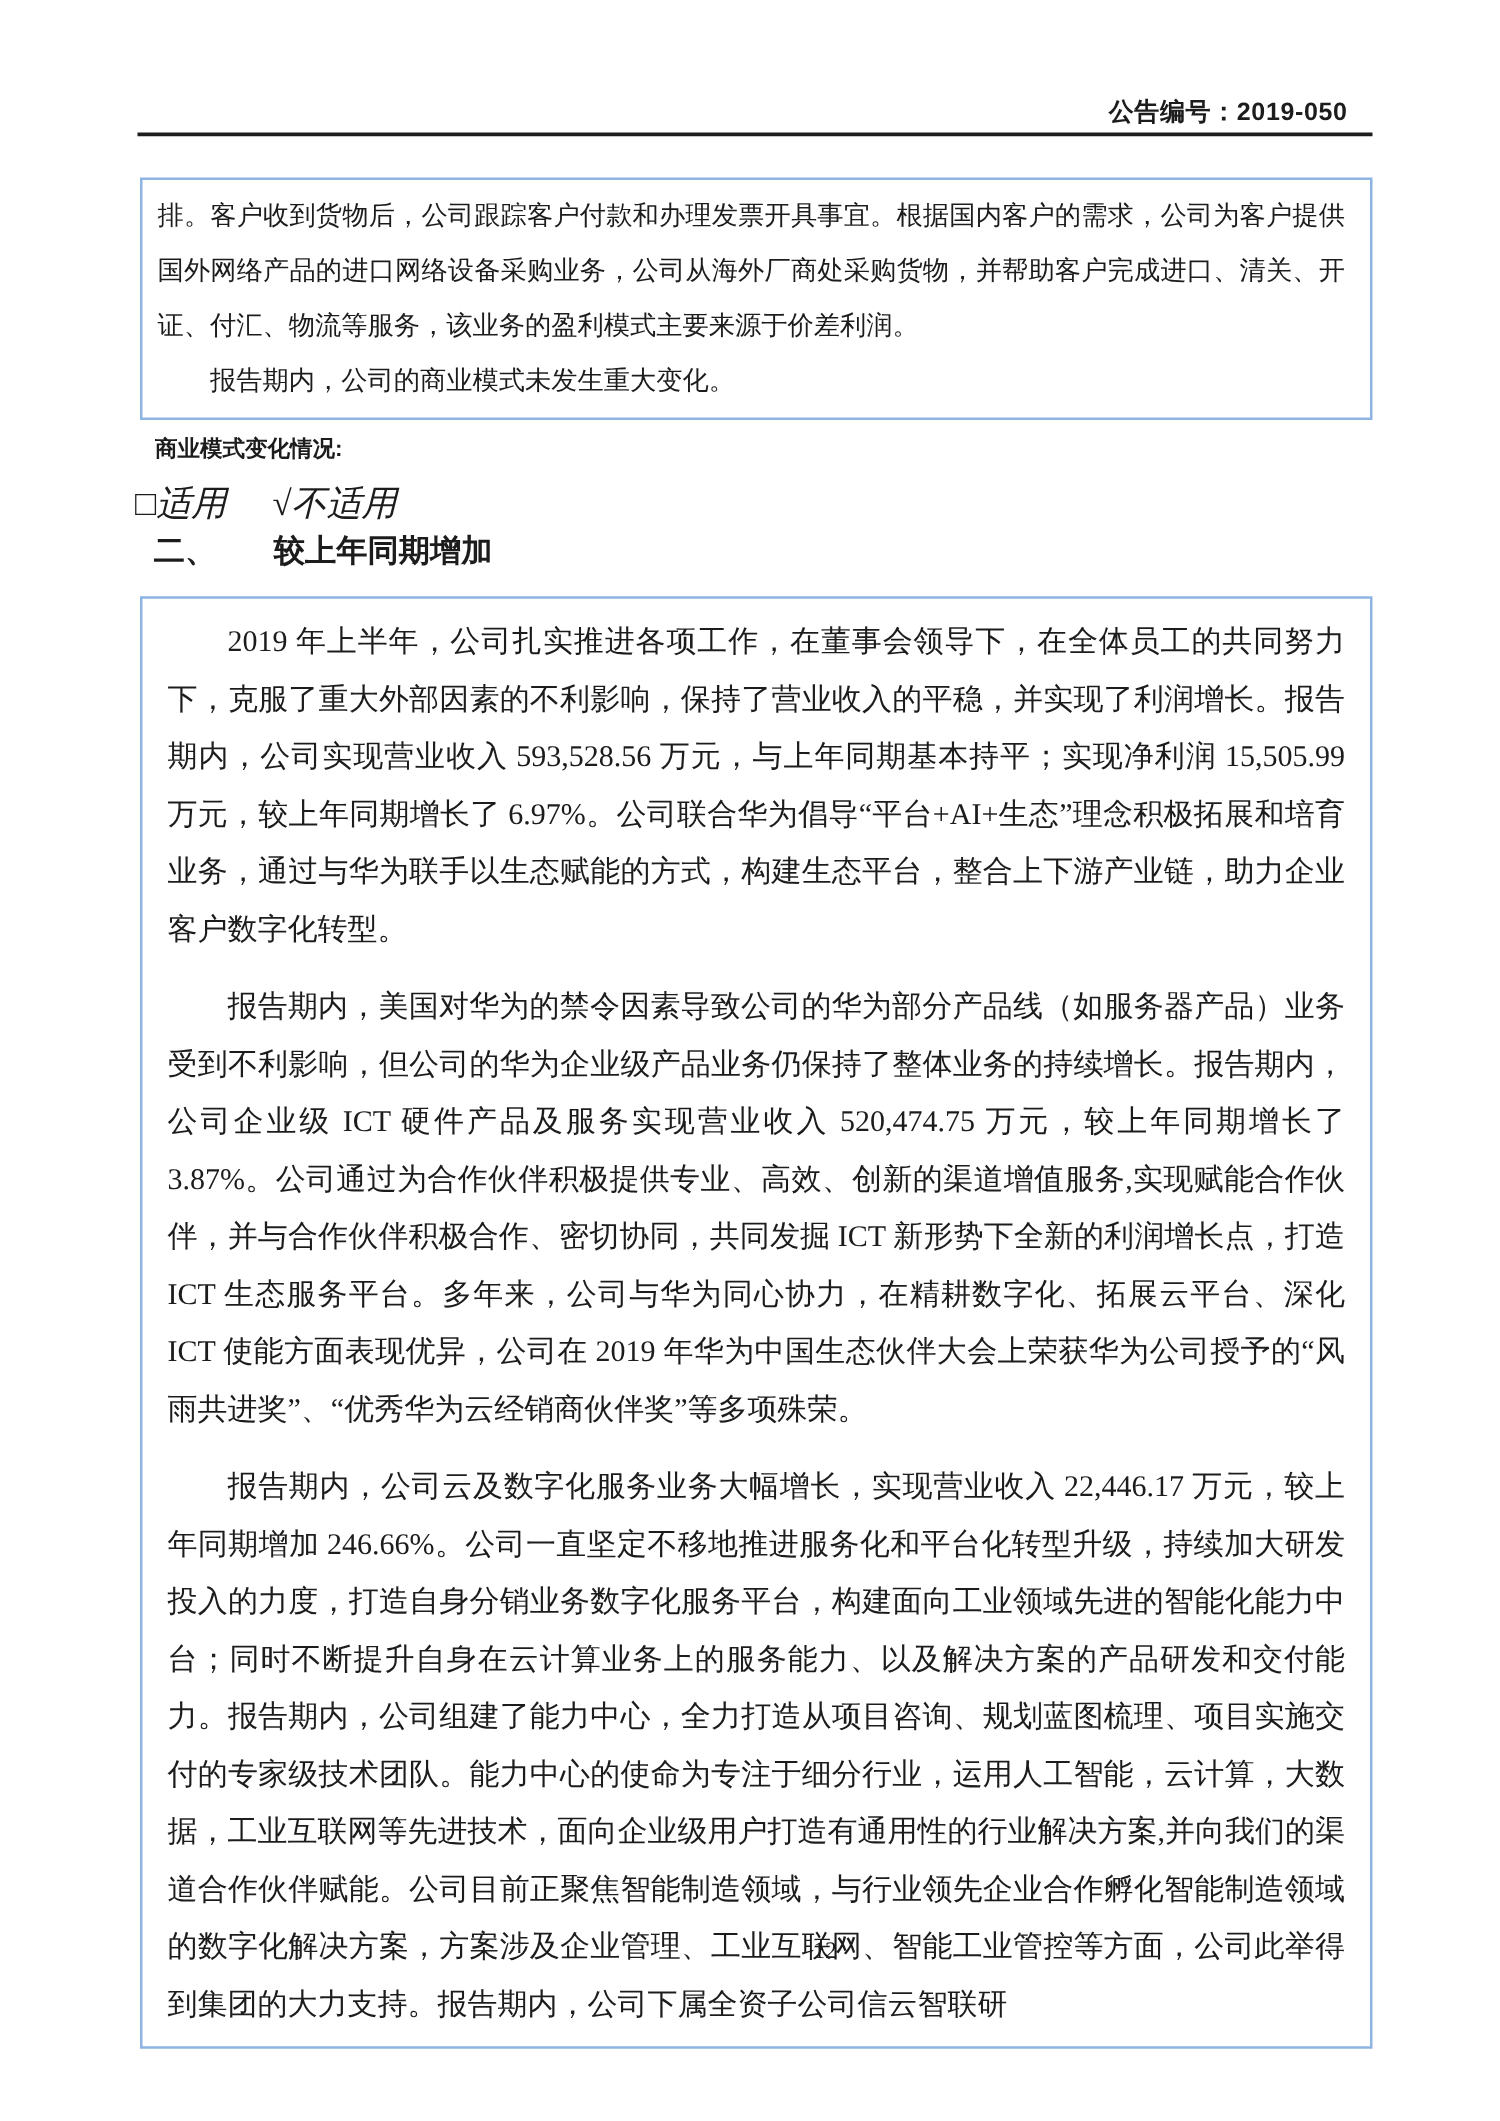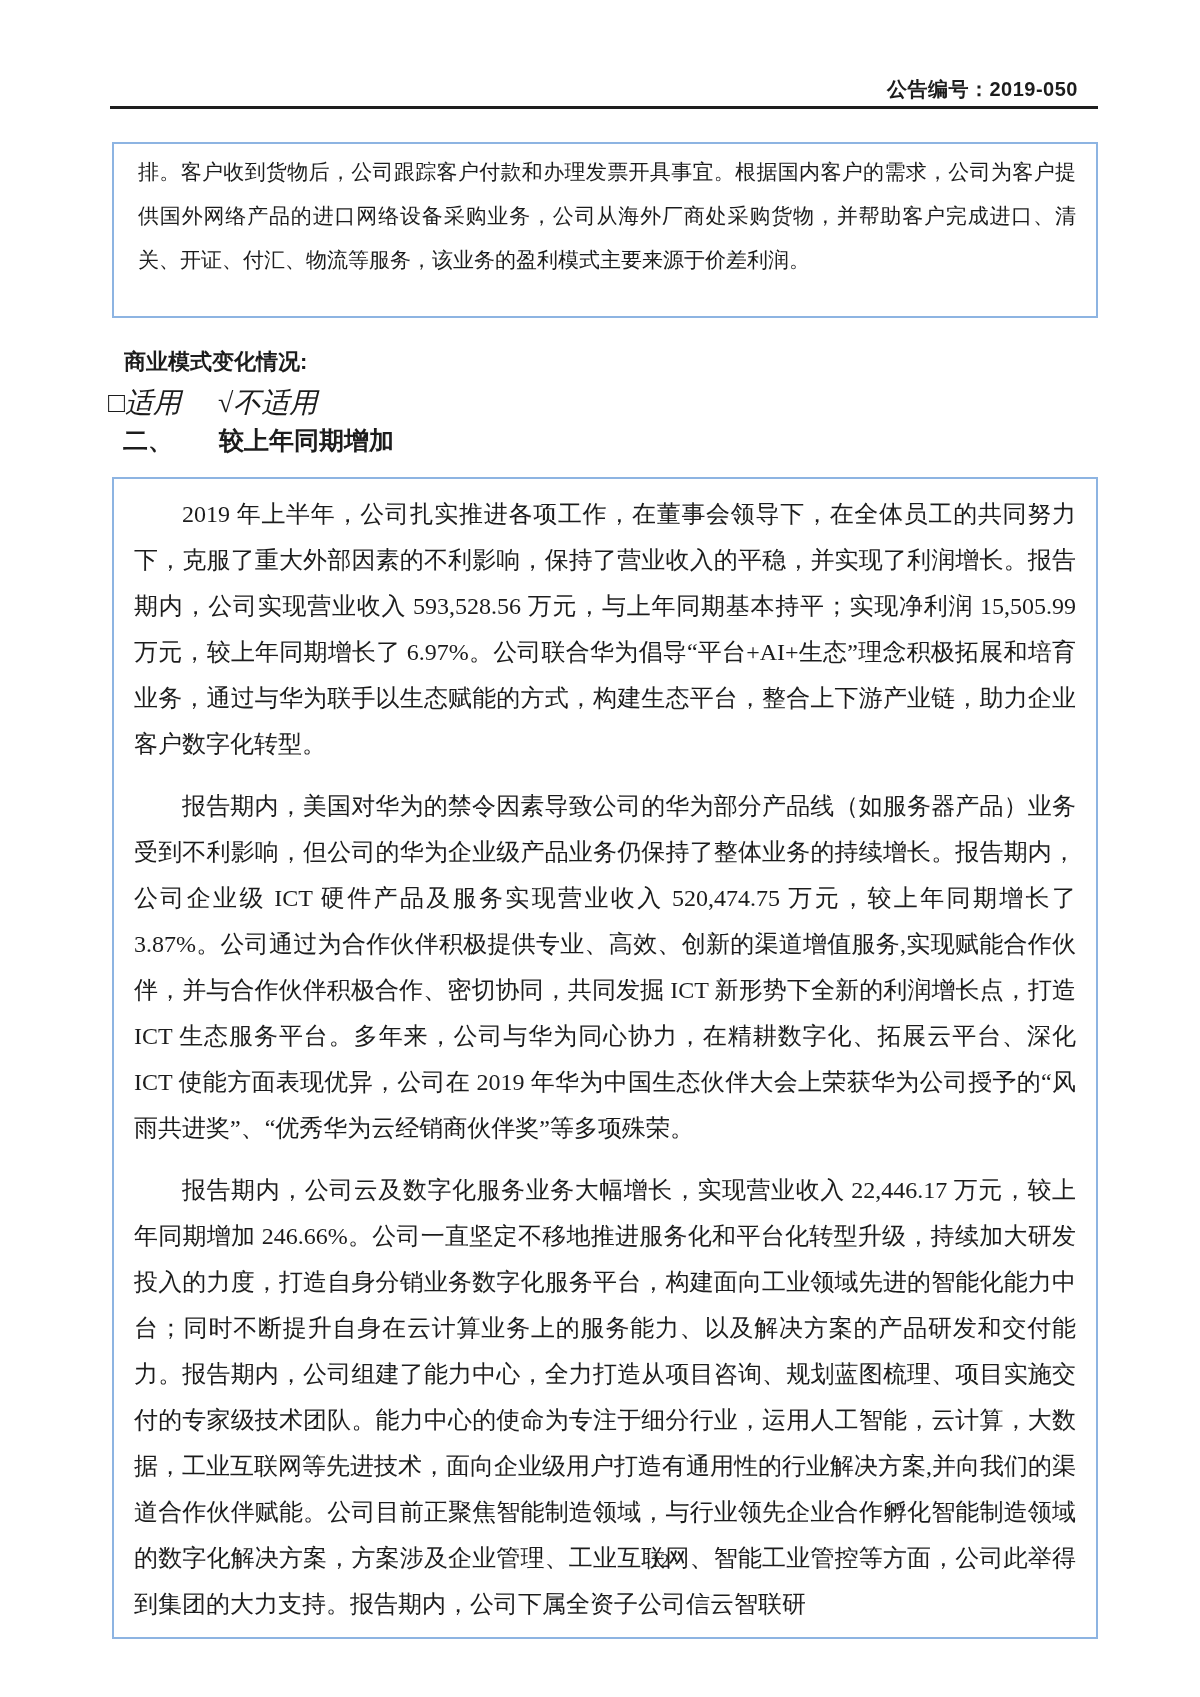--- a/index.html
+++ b/index.html
@@ -30,42 +30,42 @@
   .box {
     position: absolute;
     left: 112px; width: 986px;
     border: 2px solid #8db4e2;
     background: #ffffff;
     text-align: justify;
   }
   .box p { text-align: justify; }
   .box1 {
     top: 142px;
-    padding: 6px 20px 8px 24px;
+    padding: 6px 20px 8px 12px;
     font-size: 21px;
     line-height: 44px;
     min-height: 176px;
   }
   .box1 .cont { text-indent: 0; }
   .box1 .ind  { text-indent: 2em; }
   .box2 {
     top: 477px;
     padding: 12px 20px 10px 20px;
     font-size: 24px;
     line-height: 46px;
     min-height: 1039px;
   }
   .box2 p { text-indent: 2em; margin-bottom: 16px; }
   .box2 p:last-child { margin-bottom: 0; }
   .bm-label {
     position: absolute;
     top: 347px; left: 124px;
     font-family: "Liberation Sans", "DejaVu Sans", sans-serif;
     font-weight: 700;
-    font-size: 22px;
+    font-size: 18px;
   }
   .bm-options {
     position: absolute;
     top: 384px; left: 108px;
     font-size: 28px;
     font-style: italic;
   }
   .bm-options .opt-applicable { margin-right: 30px; }
   .sec-heading {
     position: absolute;
@@ -88,20 +88,21 @@
 <body>
 
 <div class="page">
 
   <div class="announce">公告编号：2019-050</div>
 
   <div class="rule"></div>
 
   <div class="box box1">
     <p class="cont">排。客户收到货物后，公司跟踪客户付款和办理发票开具事宜。根据国内客户的需求，公司为客户提供国外网络产品的进口网络设备采购业务，公司从海外厂商处采购货物，并帮助客户完成进口、清关、开证、付汇、物流等服务，该业务的盈利模式主要来源于价差利润。</p>
+    <p class="ind">报告期内，公司的商业模式未发生重大变化。</p>
   </div>
 
   <div class="bm-label">商业模式变化情况:</div>
 
   <div class="bm-options">
     <span class="opt-applicable">□适用</span>
     <span class="opt-not-applicable">√不适用</span>
   </div>
 
   <div class="sec-heading">

